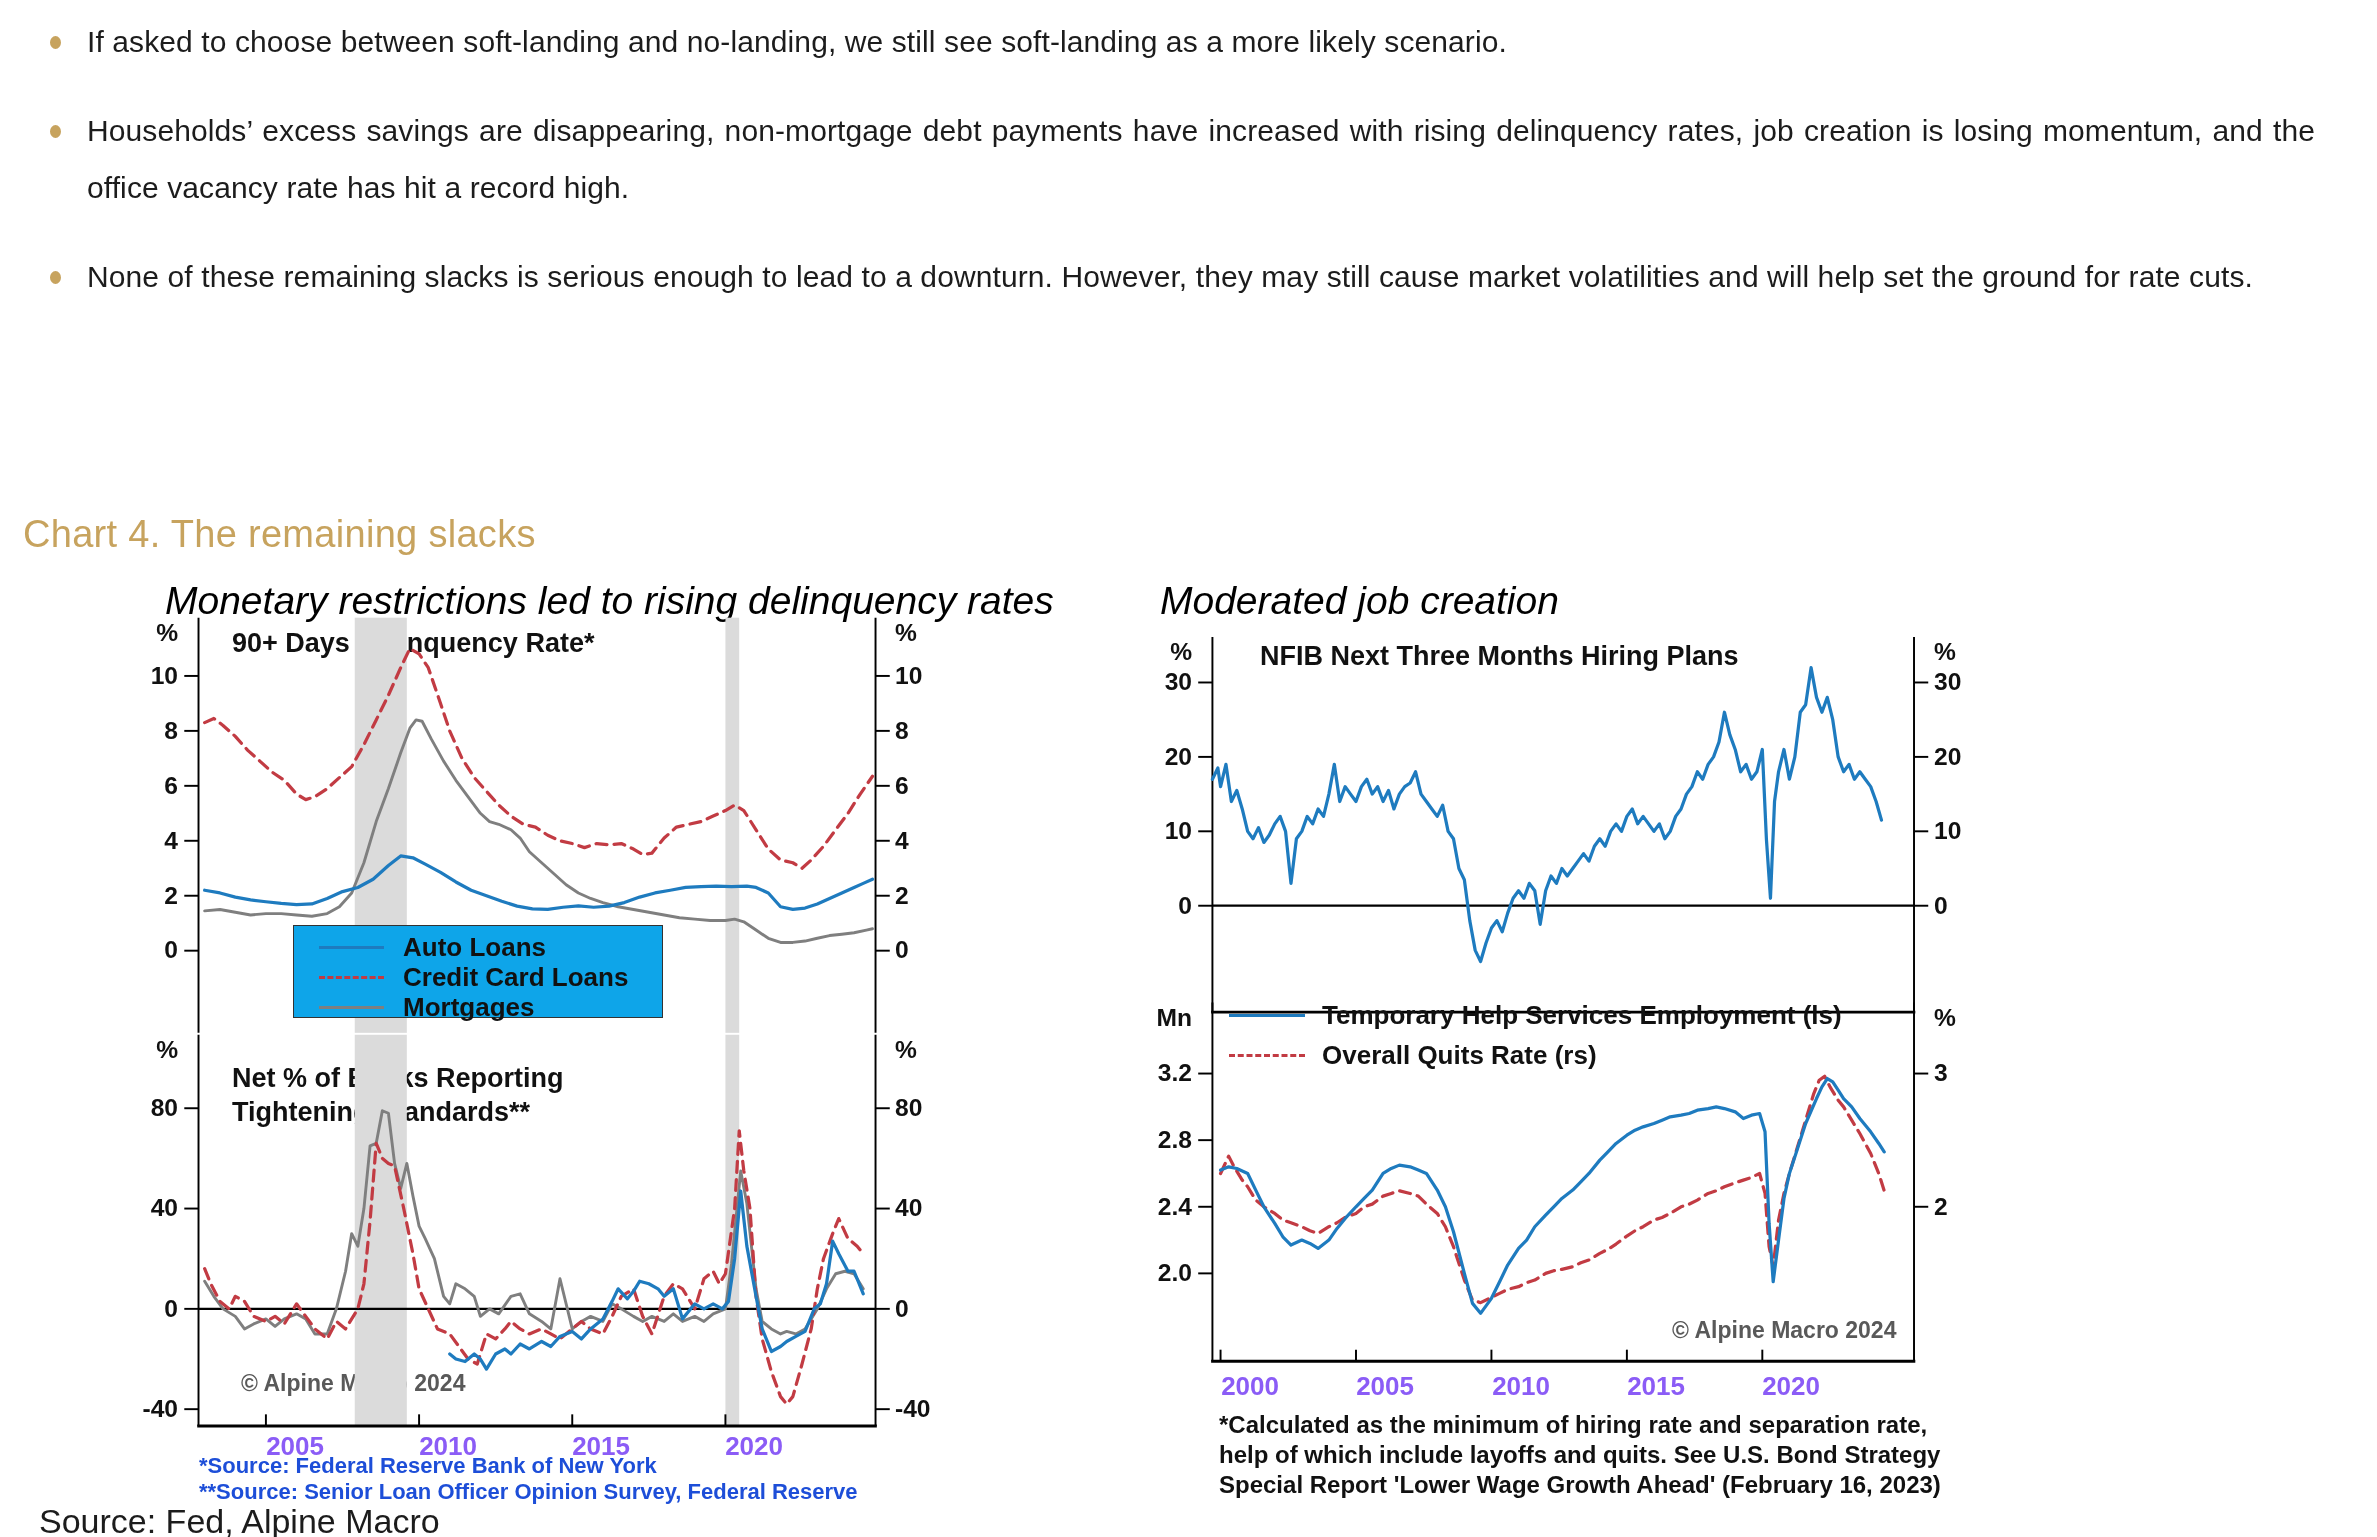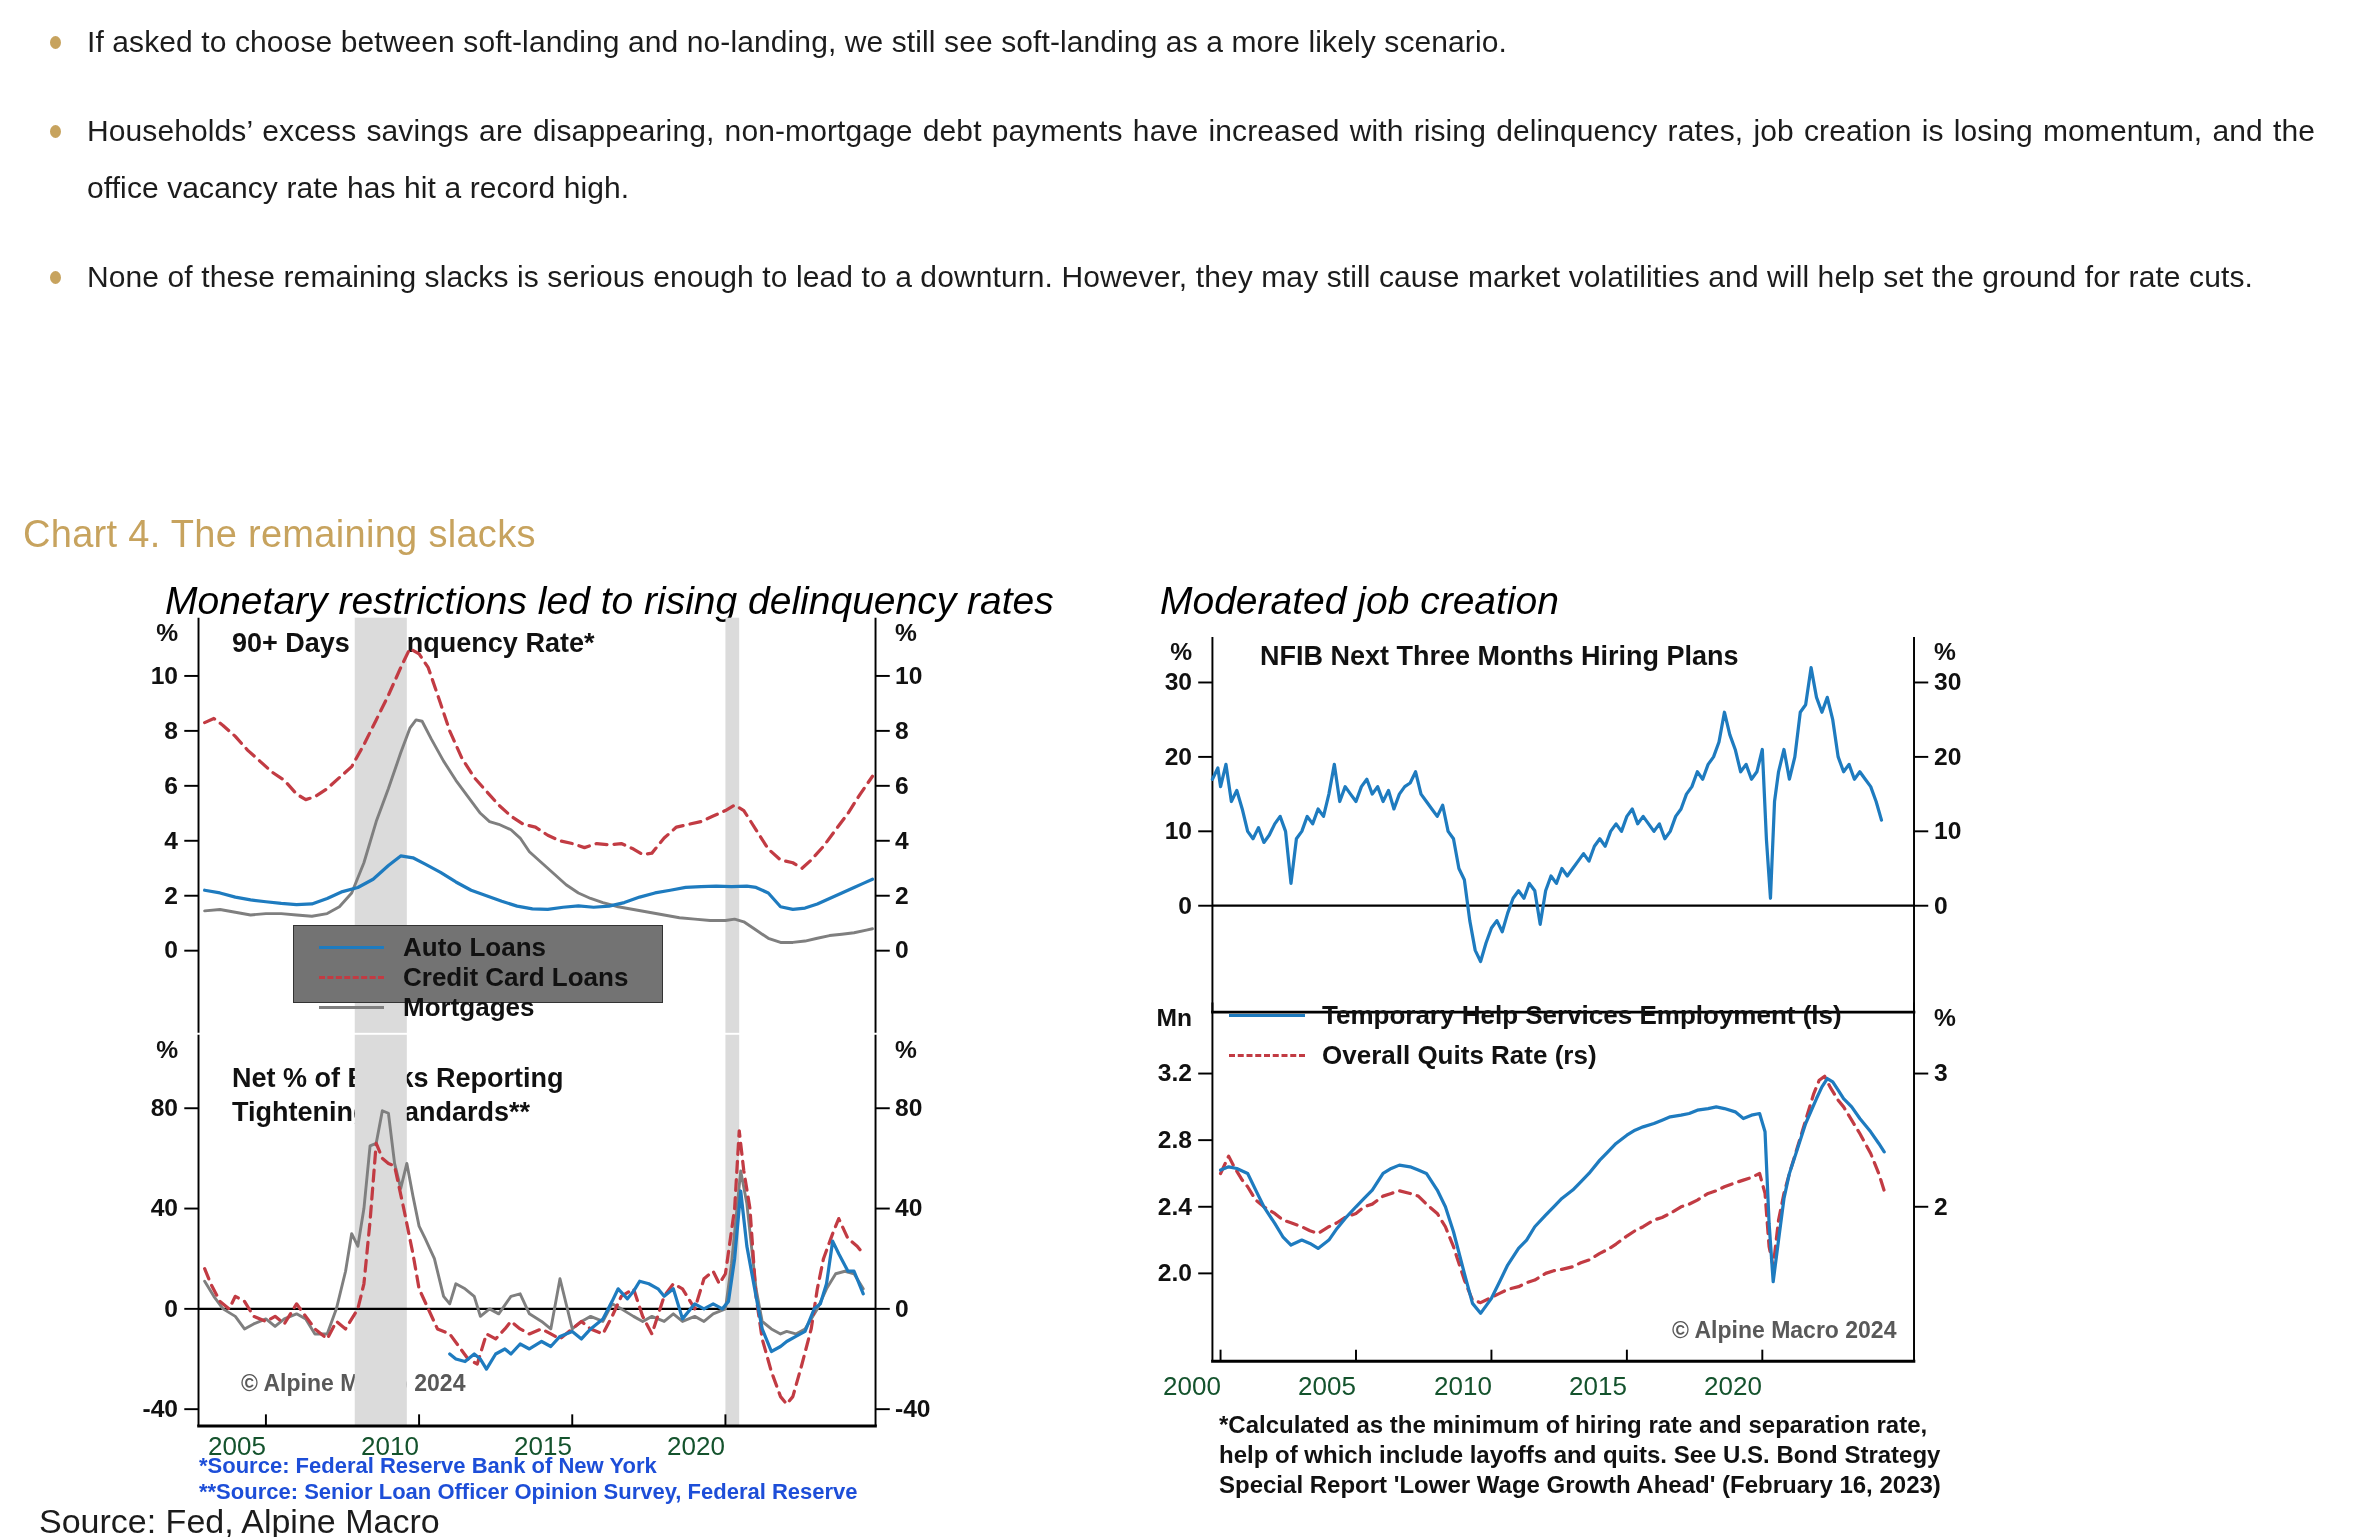--- a/index.html
+++ b/index.html
@@ -15,25 +15,25 @@
   .chart-heading{position:absolute;left:23px;top:513px;font-size:38px;font-weight:400;margin:0;
                  letter-spacing:0.3px;}
   
   .subtitle{position:absolute;font-size:39px;font-style:italic;font-weight:400;color:#000;}
   
   .ctitle{position:absolute;font-size:27px;font-weight:700;color:#111;white-space:pre-line;line-height:34px;}
   
   .ytl{position:absolute;font-size:24.6px;font-weight:700;color:#111;width:84px;line-height:28.5px;}
   .ytl.left{text-align:right;}
   .ytl.right{text-align:left;}
-  .xtl{position:absolute;font-size:26px;font-weight:400;color:#14532d;width:116px;text-align:left;line-height:30px;}
+  .xtl{position:absolute;font-size:26px;font-weight:700;color:#8b5cf6;width:116px;text-align:right;line-height:30px;}
   .unit{position:absolute;font-size:24.6px;font-weight:700;color:#111;width:84px;}
   .unit.left{text-align:right;}
   
-  .legendA{position:absolute;left:293px;top:925px;width:370px;height:78px;background:#737373;
+  .legendA{position:absolute;left:293px;top:925px;width:370px;height:93px;background:#0ea5e9;
            border:1.9px solid #333;box-sizing:border-box;padding:6.5px 0 0 24.6px;z-index:5;}
   .legendA .lrow{display:flex;align-items:center;height:30px;}
   .legendA .sw{width:65px;margin-right:19.4px;}
   .legend-label{font-size:26px;font-weight:600;color:#111;white-space:nowrap;}
   .sw{height:0;border-top:3.9px solid;}
   .sw.dashed{border-top-style:dashed;}
   .legendD-row{position:absolute;display:flex;align-items:center;z-index:5;}
   .legendD-row .sw{width:76px;margin-right:17px;}
   
   .copyright{position:absolute;font-size:23px;font-weight:700;color:#595959;white-space:nowrap;}

